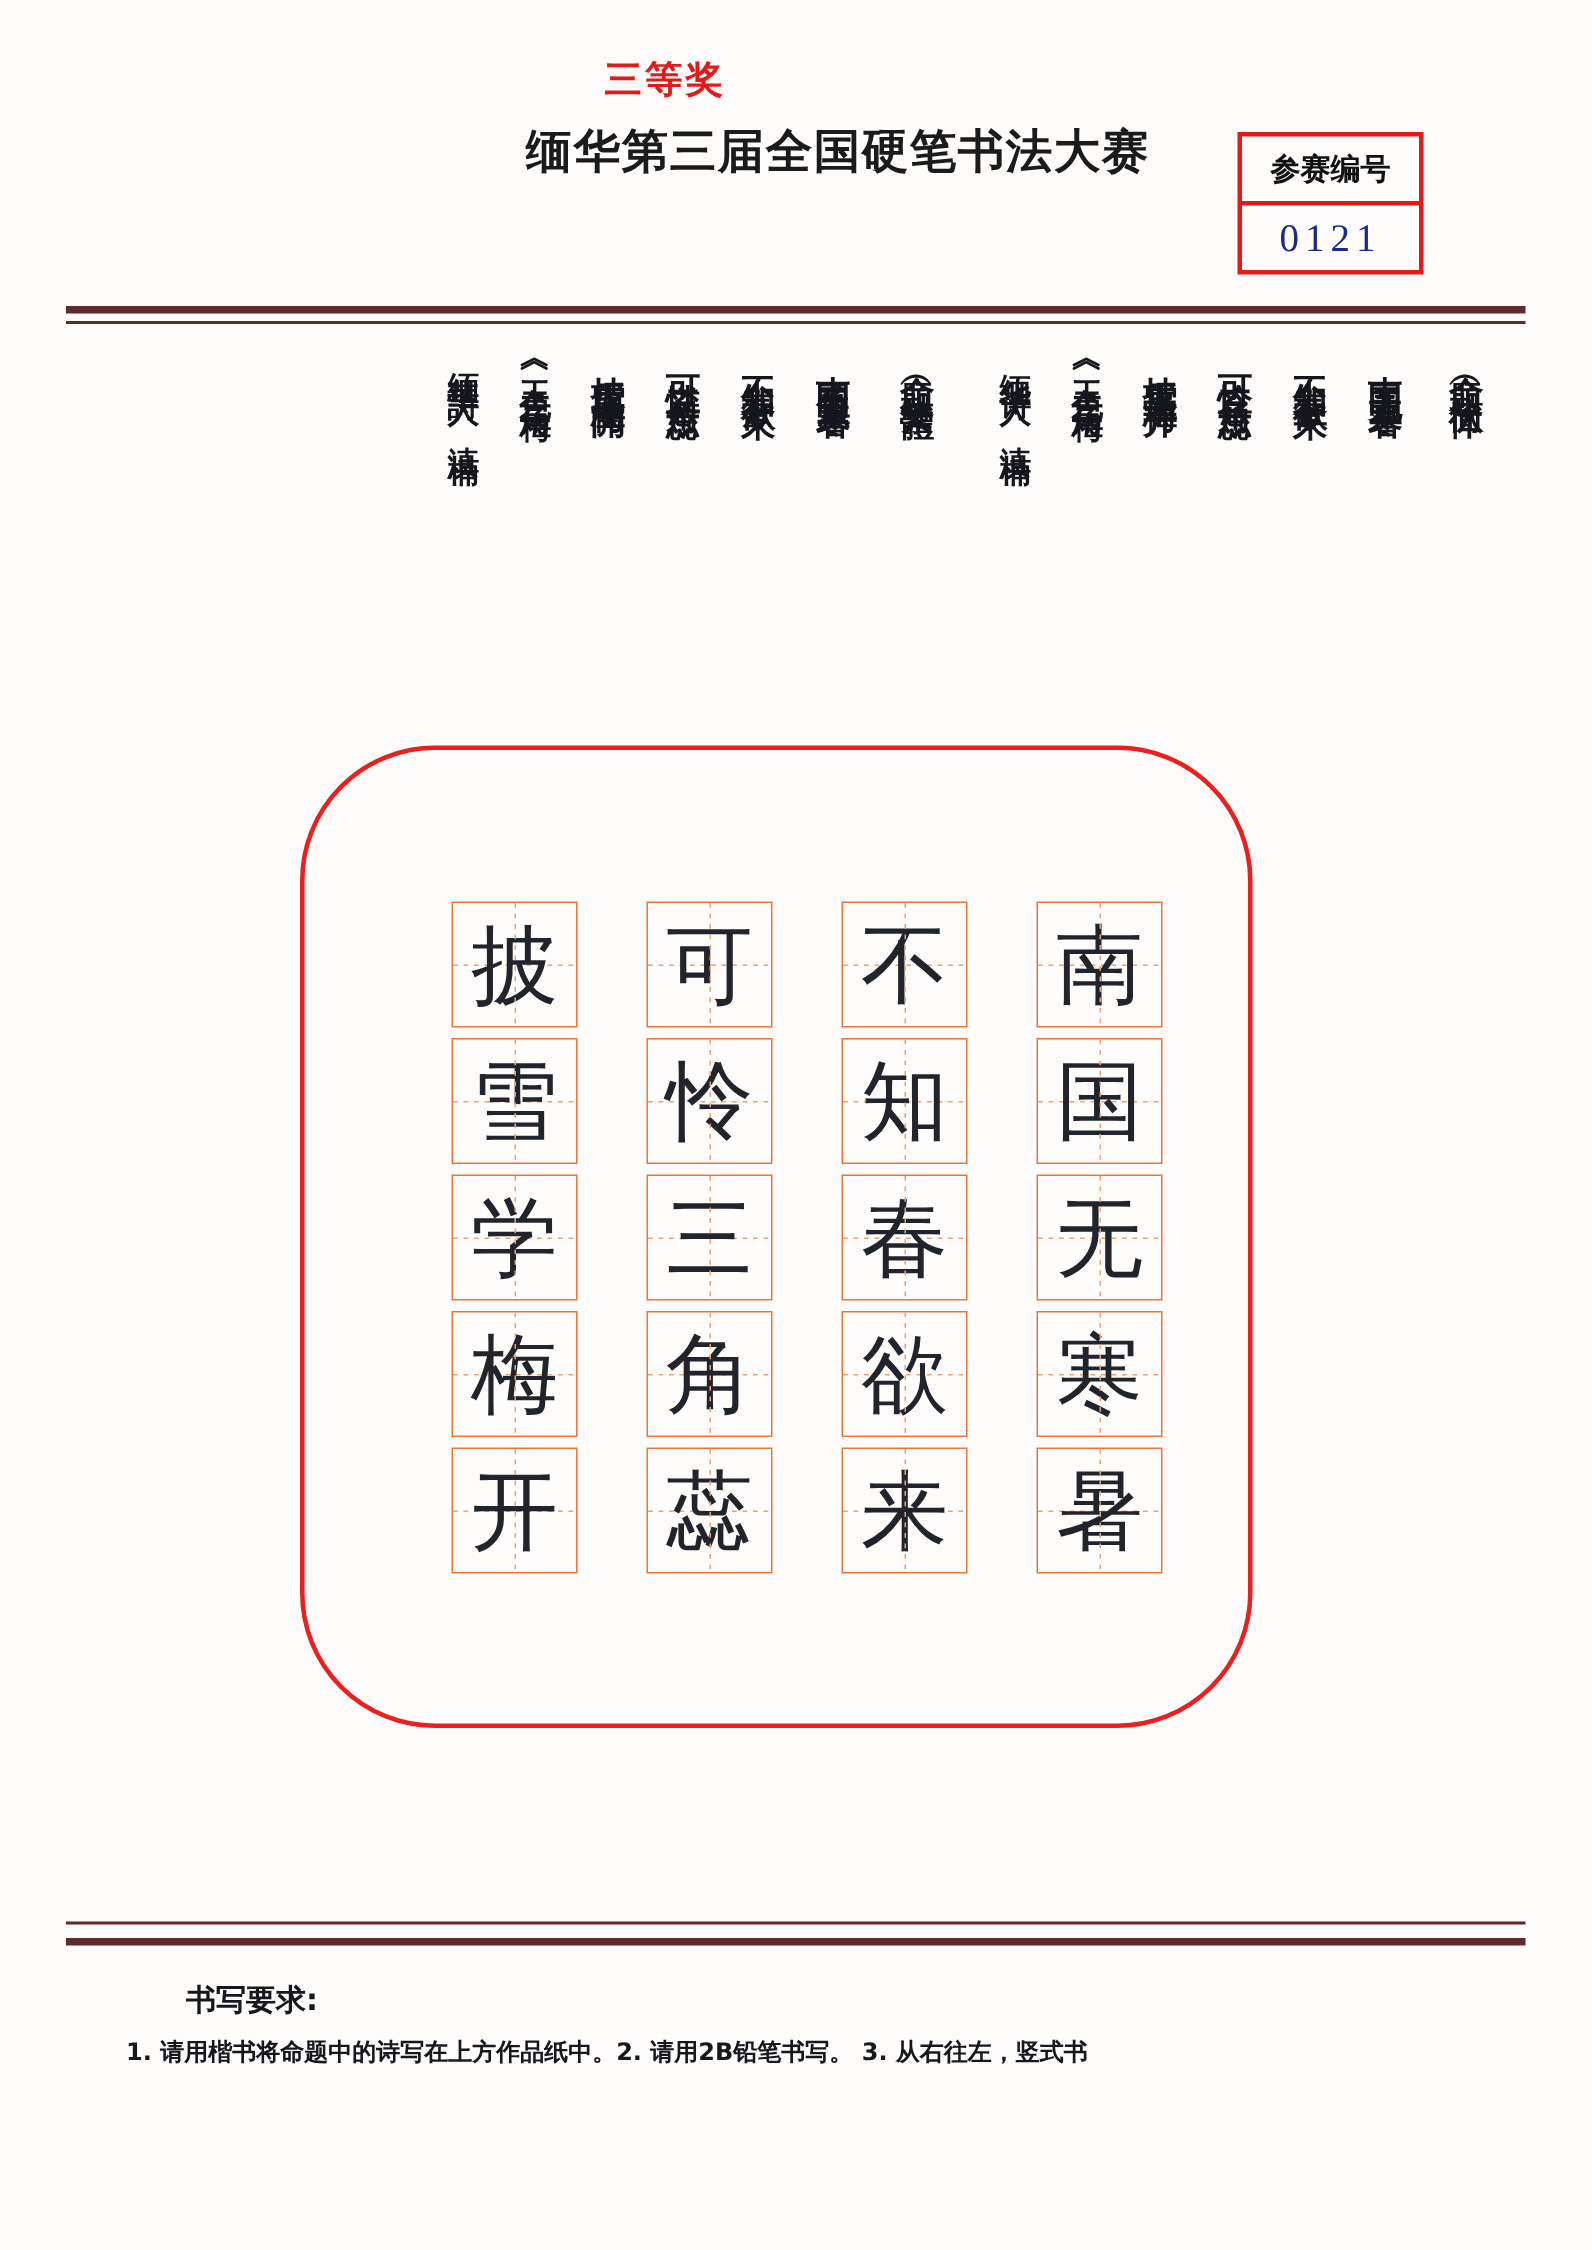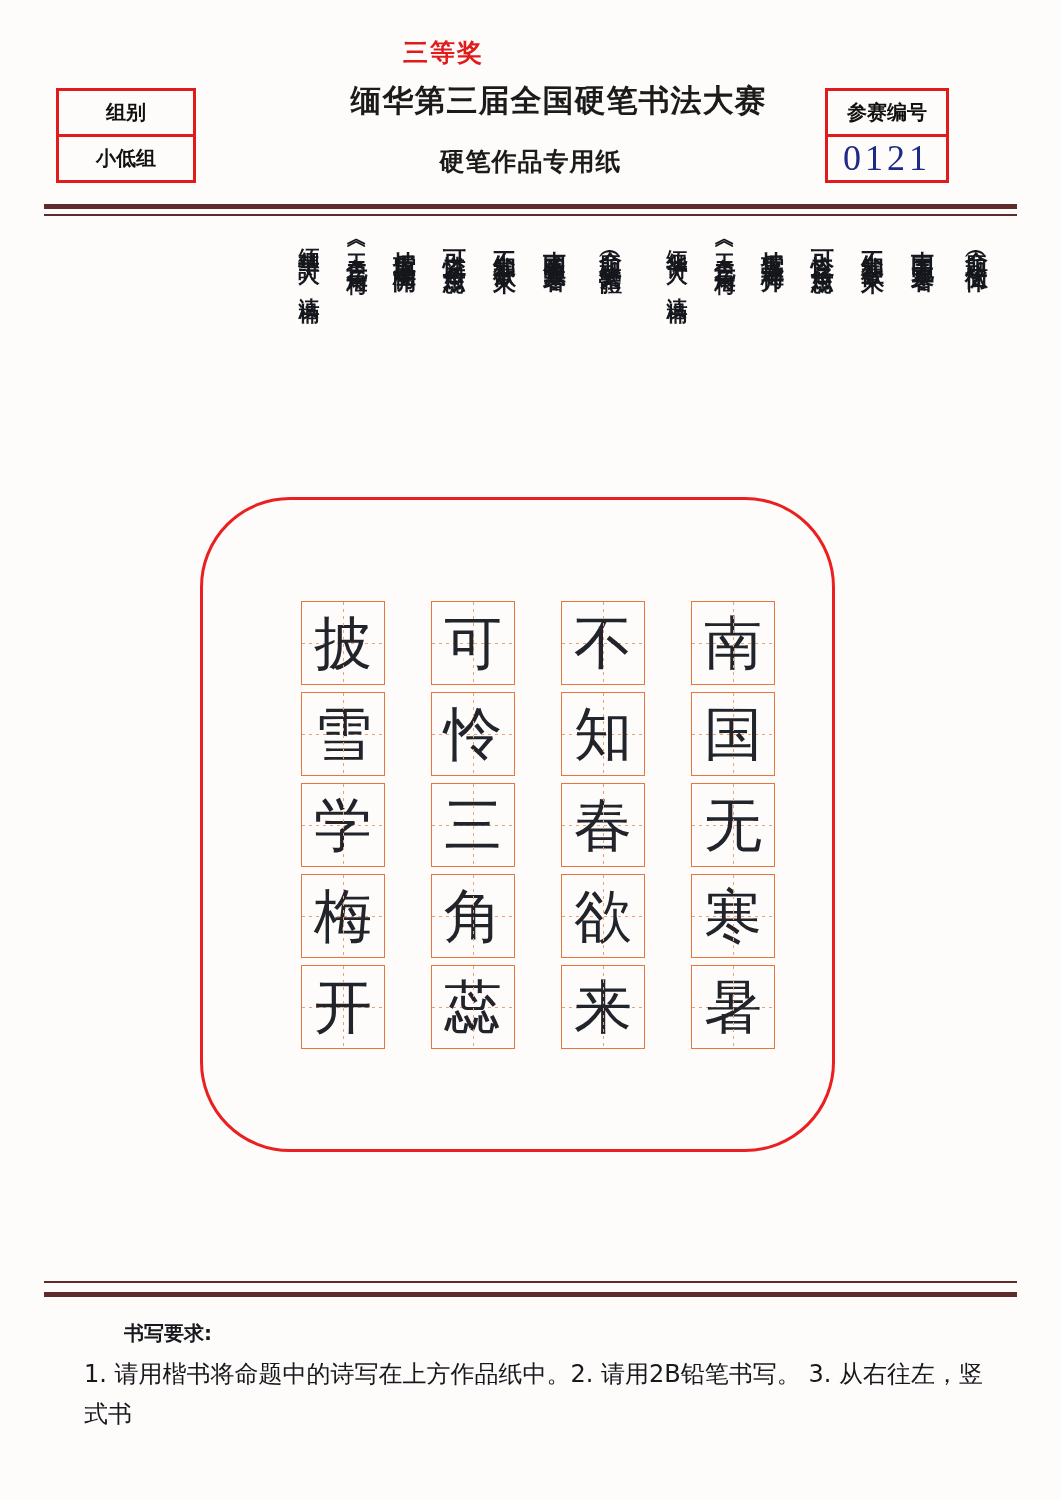--- a/index.html
+++ b/index.html
@@ -94,21 +94,21 @@
     text-align: center;
     font-size: 20px;
     font-weight: bold;
     color: #111;
     font-family: "DejaVu Sans", sans-serif;
   }
   .num-box .cell.top {
     border-bottom: 3px solid #e01b1b;
   }
   .num-box .cell.value {
-    font-size: 36px;
+    font-size: 26px;
     font-weight: normal;
     color: #1d2a88;
     letter-spacing: 4px;
     font-family: "Liberation Serif", serif;
   }
 
   
   .rule-thick {
     position: absolute;
     left: 44px;
@@ -217,38 +217,33 @@
     font-family: "DejaVu Sans", sans-serif;
     color: #16181d;
   }
   .footer .ftitle {
     font-size: 20px;
     font-weight: bold;
     margin-bottom: 8px;
     margin-left: 40px;
   }
   .footer .fbody {
-    font-size: 24px;
-    font-weight: normal;
+    font-size: 16px;
+    font-weight: bold;
     line-height: 1.65;
   }
 </style>
 </head>
 <body>
 
 <div id="page">
 
   <div class="award">三等奖</div>
   <div class="main-title">缅华第三届全国硬笔书法大赛</div>
-  <div class="sub-title">硬笔作品专用纸</div>
-
-  <div class="group-box">
-    <div class="cell top">组别</div>
-    <div class="cell">小低组</div>
-  </div>
+
 
   <div class="num-box">
     <div class="cell top">参赛编号</div>
     <div class="cell value">0121</div>
   </div>
 
   <div class="rule-thick" style="top:204px"></div>
   <div class="rule-thin" style="top:214px"></div>
 
   <div class="vtext col-label" style="right:68px; top:232px;">命题（简体）</div>

